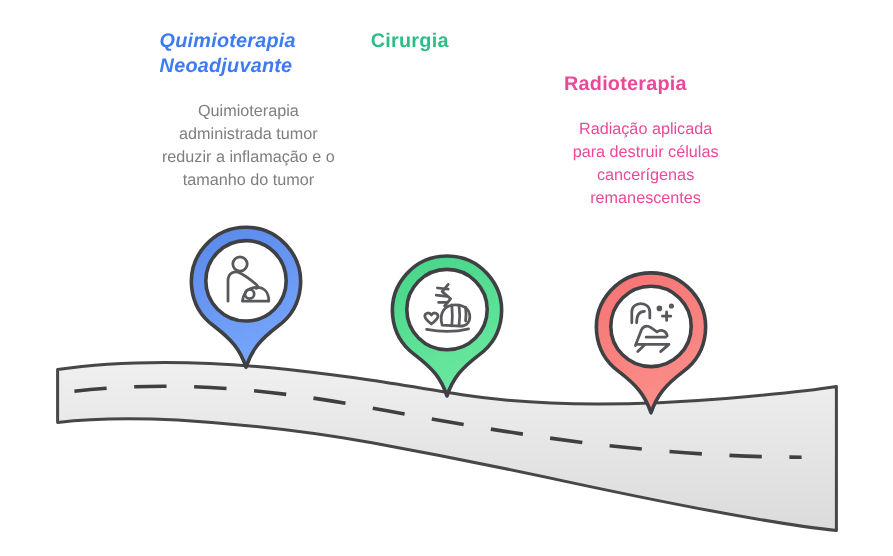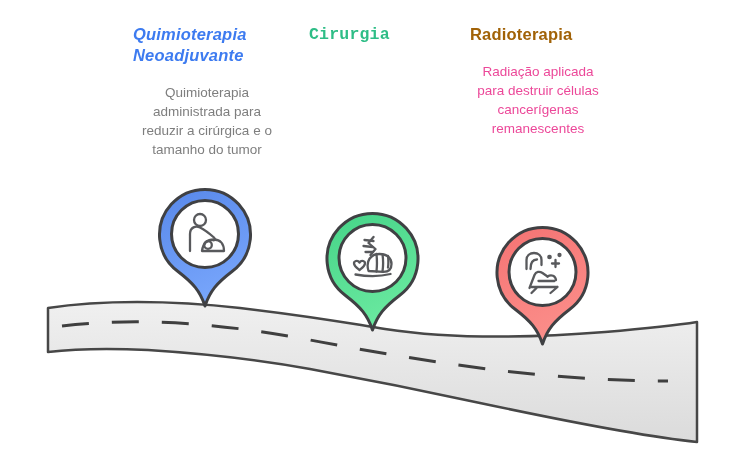--- a/index.html
+++ b/index.html
@@ -122,25 +122,25 @@
         <path d="M-11,15 H15 M15,15 L8,21 M-5,15 L-11,21"></path>
         <path d="M13,-12 V-5 M9.5,-8.5 H16.5"></path>
         <circle cx="7" cy="-15" r="1.2"></circle>
         <circle cx="17" cy="-17" r="1"></circle>
       </g>
     </g>
   </svg>
 
   <div class="stage stage-1">
     <h2 class="stage-title" style="color: rgb(61, 123, 240); font-style: italic;">Quimioterapia Neoadjuvante</h2>
-    <p class="stage-desc" style="color: rgb(126, 126, 126);">Quimioterapia administrada para reduzir a cirúrgica e o tamanho do tumor</p>
+    <p class="stage-desc" style="color: rgb(126, 126, 126);">Quimioterapia administrada tumor reduzir a inflamação e o tamanho do tumor</p>
   </div>
 
   <div class="stage stage-2">
-    <h2 class="stage-title" style="color: rgb(46, 189, 134); font-family: Liberation Mono, monospace;">Cirurgia</h2>
+    <h2 class="stage-title" style="color: rgb(46, 189, 134);">Cirurgia</h2>
   </div>
 
   <div class="stage stage-3">
-    <h2 class="stage-title" style="color: #a16207;">Radioterapia</h2>
+    <h2 class="stage-title" style="color: #ec4899; margin-top: 36px;">Radioterapia</h2>
     <p class="stage-desc" style="color: #ec4899;">Radiação aplicada para destruir células cancerígenas remanescentes</p>
   </div>
 
 </div>
 
 </body></html>

